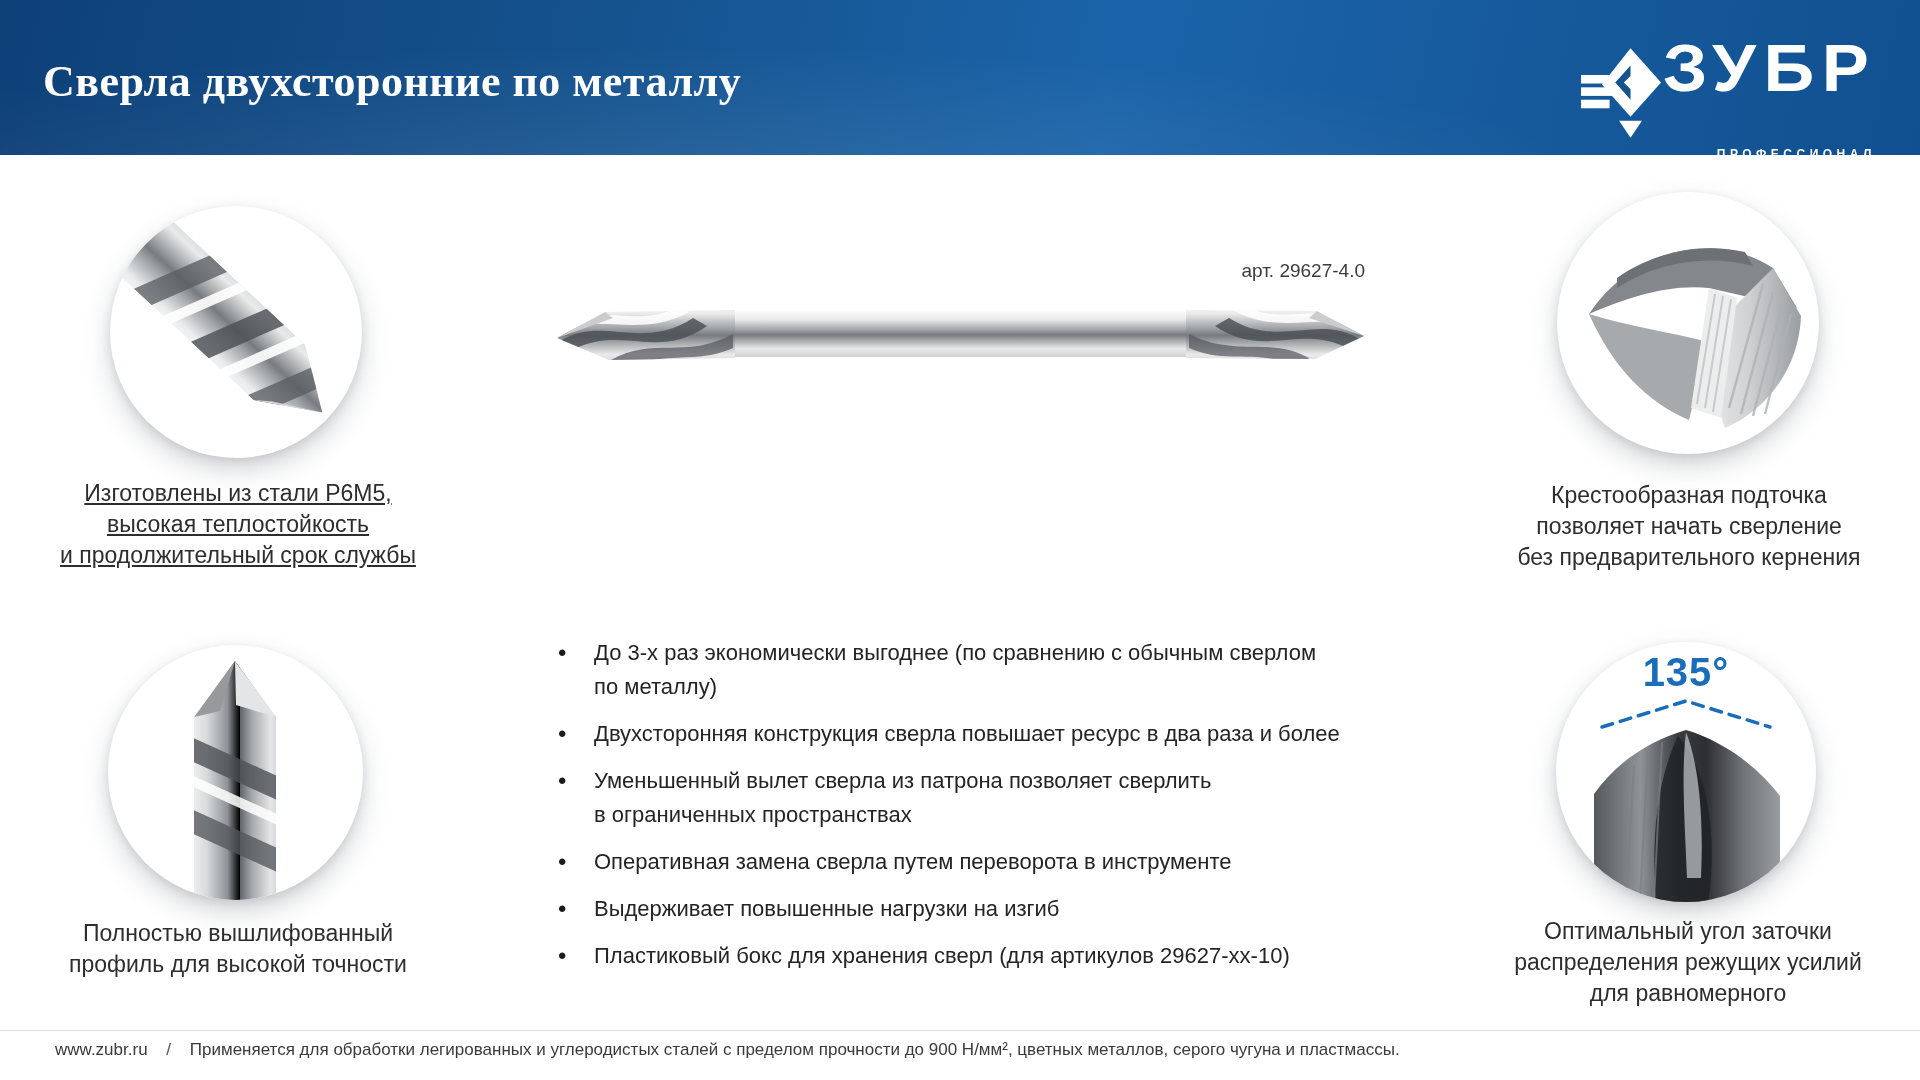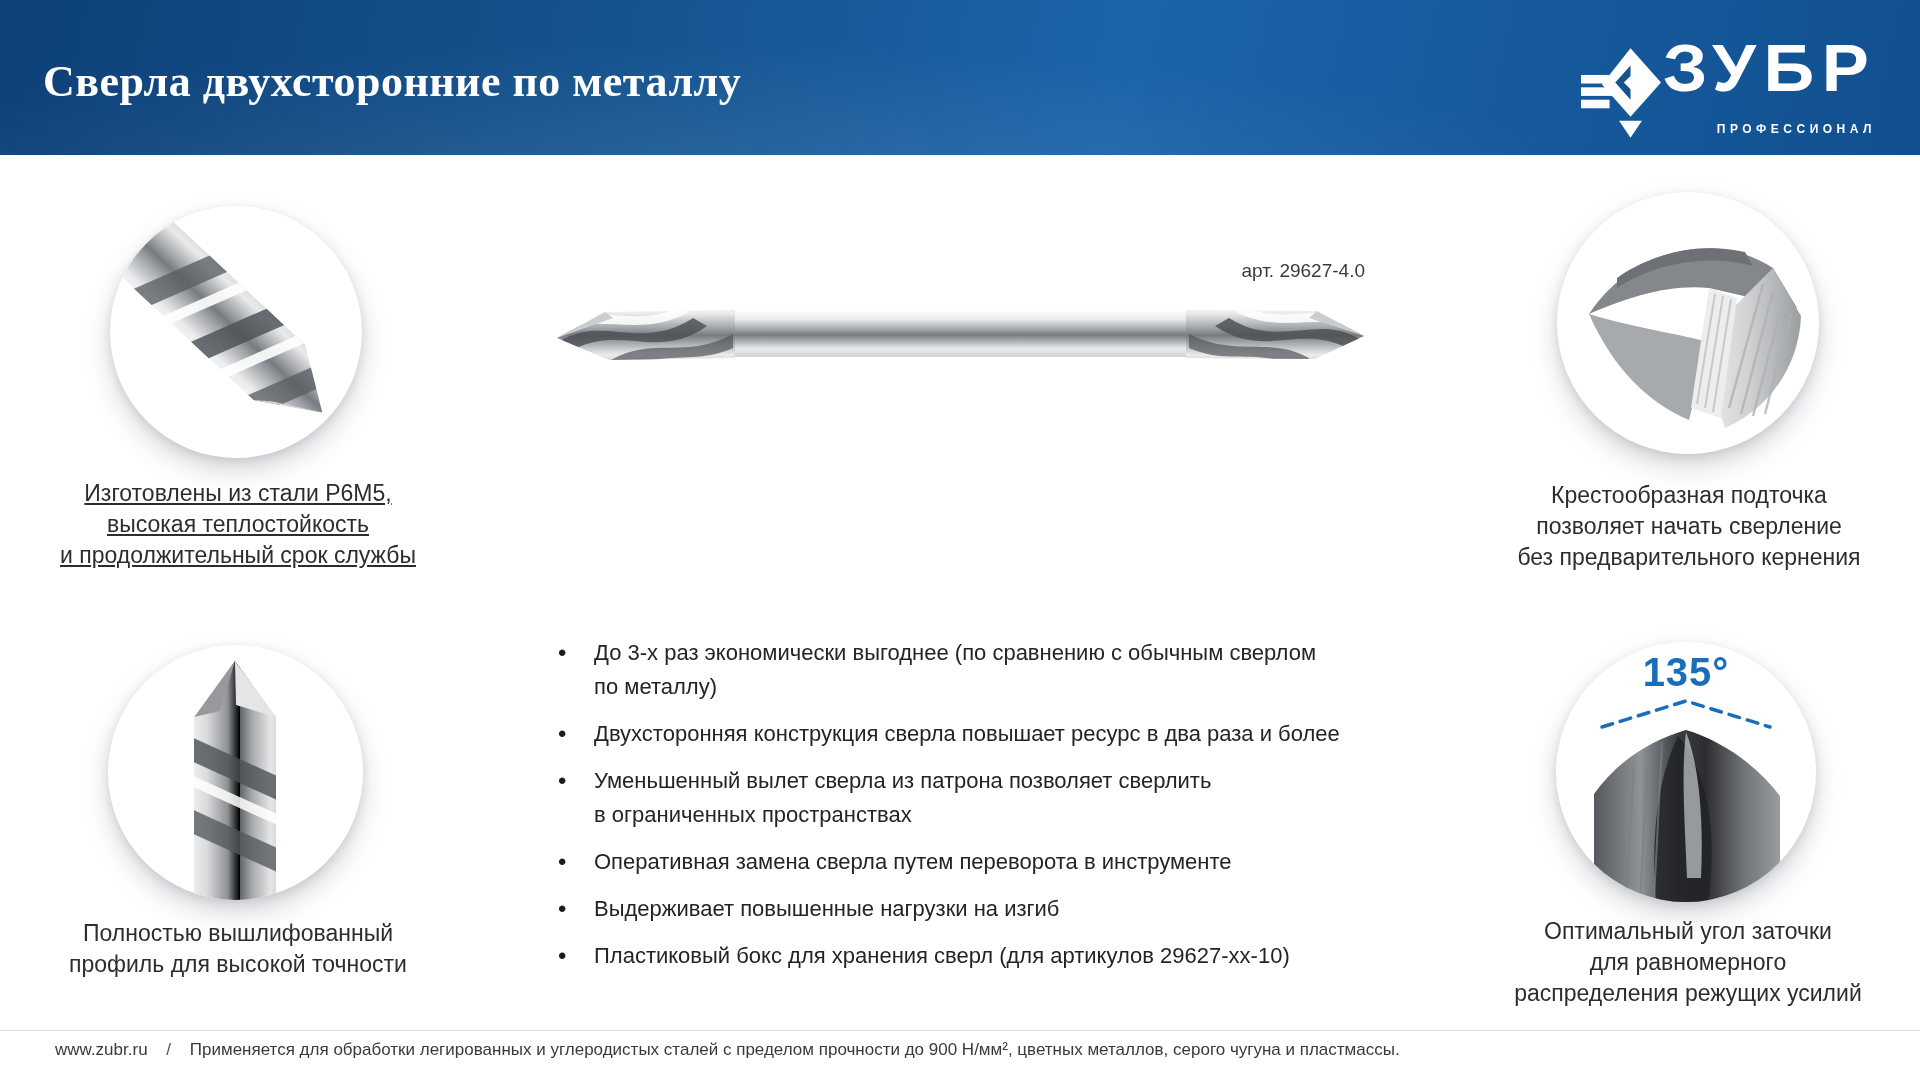--- a/index.html
+++ b/index.html
@@ -9,21 +9,21 @@
 
   
   .header { position:absolute; left:0; top:0; width:1920px; height:155px;
             background:
               radial-gradient(ellipse at 35% 130%, rgba(255,255,255,0.10), rgba(255,255,255,0) 55%),
               linear-gradient(102deg, #0e4078 0%, #15538f 32%, #1b64a9 58%, #115090 100%); }
   .page-title { position:absolute; left:43px; top:56px; color:#ffffff; font-size:44px;
                 font-weight:bold; letter-spacing:0.5px; white-space:nowrap;font-family:Liberation Serif, serif; }
   .brand { position:absolute; right:44px; top:36px; display:flex; align-items:flex-start; }
   .brand-icon { margin-top:8px; margin-right:16px; }
-  .brand-text { display:flex; flex-direction:column; align-items:flex-end; }
+  .brand-text { display:flex; flex-direction:column; align-items:flex-end;gap:25px; }
   .brand-name { color:#ffffff; font-size:66px; font-weight:bold; line-height:64px;
                 letter-spacing:7px; transform:scaleX(1.07); transform-origin:right center; }
   .brand-sub  { color:#ffffff; font-size:12px; font-weight:bold; letter-spacing:4.5px;
                 margin-top:22px; white-space:nowrap; }
 
   
   .feature-circle { position:absolute; border-radius:50%; background:#ffffff; overflow:hidden;
                     box-shadow:0 12px 26px rgba(110,115,125,0.30), 0 3px 8px rgba(110,115,125,0.18); }
   .c1 { left:110px; top:206px; width:252px; height:252px; }
   .c2 { left:108px; top:645px; width:255px; height:255px; }
@@ -272,22 +272,22 @@
         <line x1="106" y1="100" x2="98" y2="258"></line>
       </g>
     </svg>
     <div class="angle-label">135°</div>
     <svg class="angle-chevron" width="180" height="38" viewBox="0 0 180 38">
       <path d="M6 33 L90 7 L174 33" fill="none" stroke="#1a6db8" stroke-width="3.5" stroke-dasharray="11 8" stroke-linecap="round"></path>
     </svg>
   </div>
   <div class="caption cap4">
     <div class="cap-line">Оптимальный угол заточки</div>
+    <div class="cap-line">распределения режущих усилий</div>
     <div class="cap-line">для равномерного</div>
-    <div class="cap-line">распределения режущих усилий</div>
   </div>
 
   <div class="footer-divider"></div>
   <div class="footer">
     <span>www.zubr.ru</span>
     <span class="sep">/</span>
     <span>Применяется для обработки легированных и углеродистых сталей с пределом прочности до 900 Н/мм², цветных металлов, серого чугуна и пластмассы.</span>
   </div>
 
 </div>

